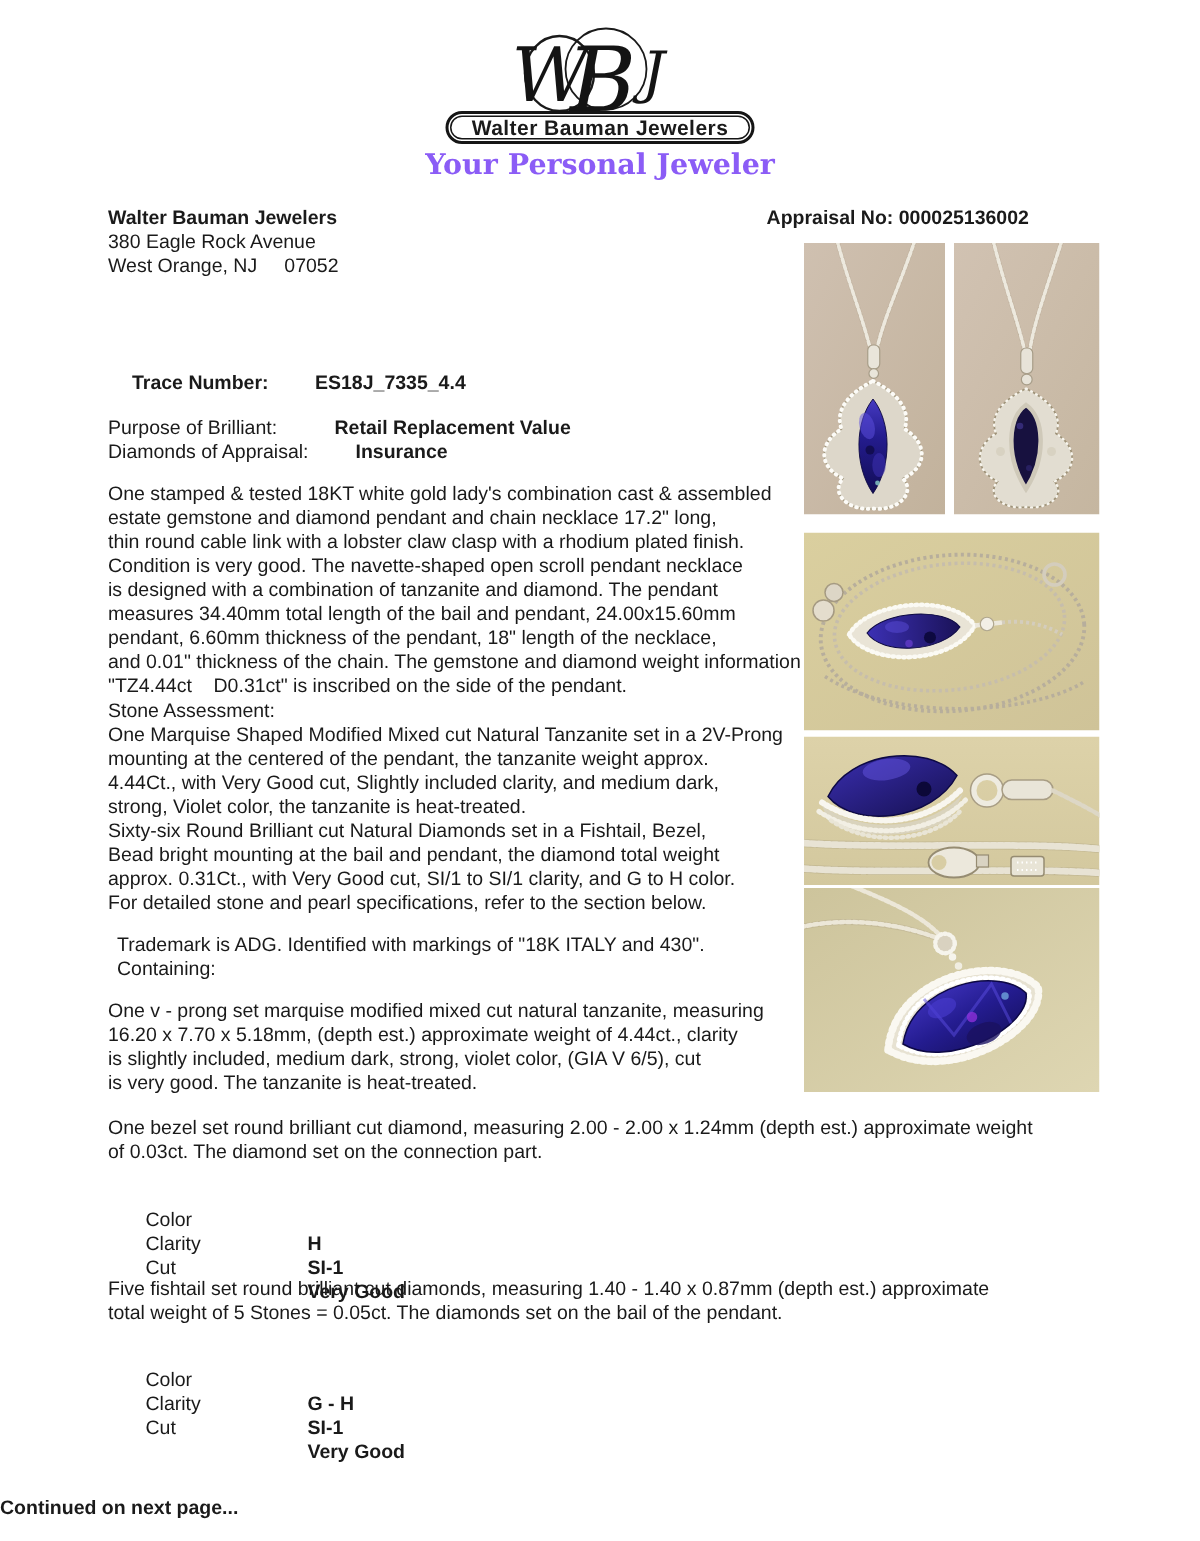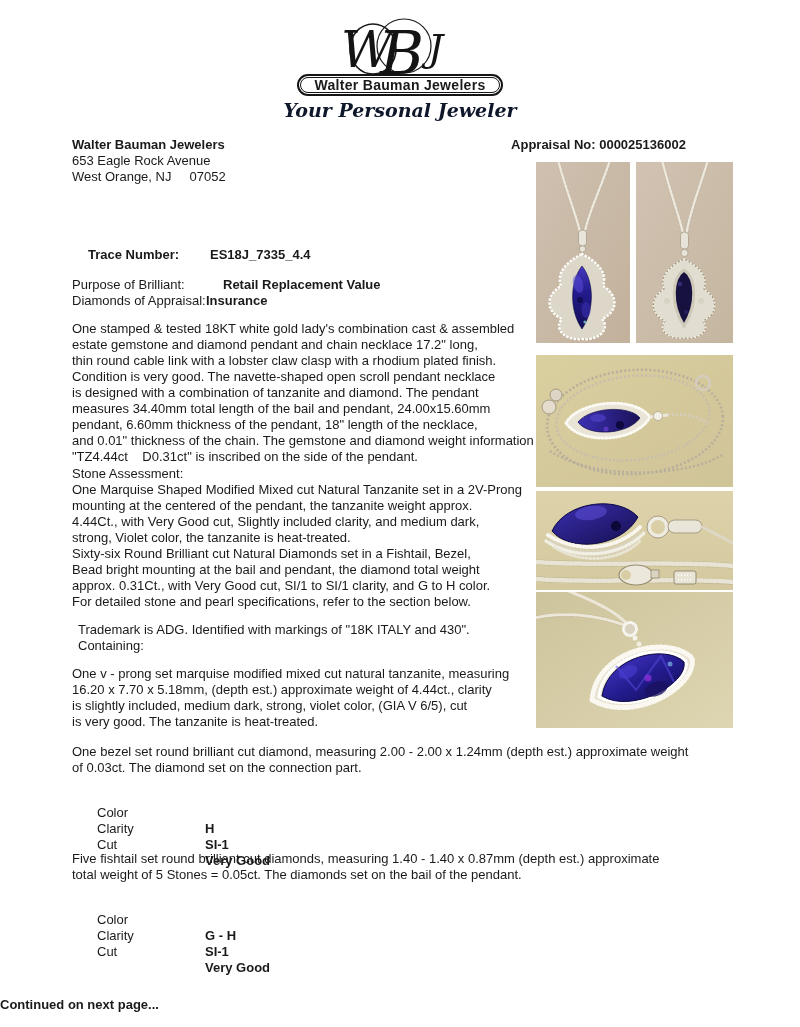--- a/index.html
+++ b/index.html
@@ -22,37 +22,37 @@
     display:flex; align-items:center; justify-content:center;
     position:relative; background:#fff;
   }
   .badge::after {
     content:""; position:absolute; inset:1px;
     border:1px solid #151515; border-radius:10px;
   }
   .badge span { font-size:14px; font-weight:bold; letter-spacing:.3px; }
   .tagline {
     margin-top:3px;
-    font-family:"DejaVu Serif", serif; font-style:italic; font-weight:bold;
-    font-size:19px; color:#0f172a;
+    font-family:"DejaVu Serif", serif; font-weight:bold;
+    font-size:19px; color:#8b5cf6;
   }
 
   
   #store-name   { left:72px; top:137px; }
   #store-addr1  { left:72px; top:153px; }
   #store-addr2  { left:72px; top:169px; }
   #appraisal-no { left:460px; top:137px; width:277px; text-align:center; }
 
   
   #trace-label    { left:88px;  top:247px;text-align:center; }
   #trace-value    { left:182px; top:247px;padding-left:28px; }
   #purpose-label  { left:72px;  top:277px; }
   #purpose-value  { left:223px; top:277px; }
   #function-label { left:72px;  top:293px; }
-  #function-value { left:206px; top:293px; }
+  #function-value { left:237px; top:293px; }
 
   
   #para-description { left:72px; top:321px; }
   #para-stone       { left:72px; top:466px; }
   #para-trademark   { left:78px; top:622px; }
   #para-tanzanite   { left:72px; top:666px; }
   #para-bezel       { left:72px; top:744px; }
   #para-fishtail    { left:72px; top:851px; }
 
   
@@ -87,21 +87,21 @@
       <text x="88" y="43" font-size="38">J</text>
     </g>
   </svg>
   <div class="badge">
     <span>Walter Bauman Jewelers</span>
   </div>
   <div class="tagline">Your Personal Jeweler</div>
 </header>
 
 <div id="store-name" class="abs txt b">Walter Bauman Jewelers</div>
-<div id="store-addr1" class="abs txt">653 Eagle Rock Avenue</div>
+<div id="store-addr1" class="abs txt">380 Eagle Rock Avenue</div>
 <div id="store-addr2" class="abs txt">West Orange, NJ     07052</div>
 <div id="appraisal-no" class="abs txt b">Appraisal No: 000025136002</div>
 
 <div id="trace-label" class="abs txt b">Trace Number:</div>
 <div id="trace-value" class="abs txt b">ES18J_7335_4.4</div>
 <div id="purpose-label" class="abs txt">Purpose of Brilliant:</div>
 <div id="purpose-value" class="abs txt b">Retail Replacement Value</div>
 <div id="function-label" class="abs txt">Diamonds of Appraisal:</div>
 <div id="function-value" class="abs txt b">Insurance</div>
 

